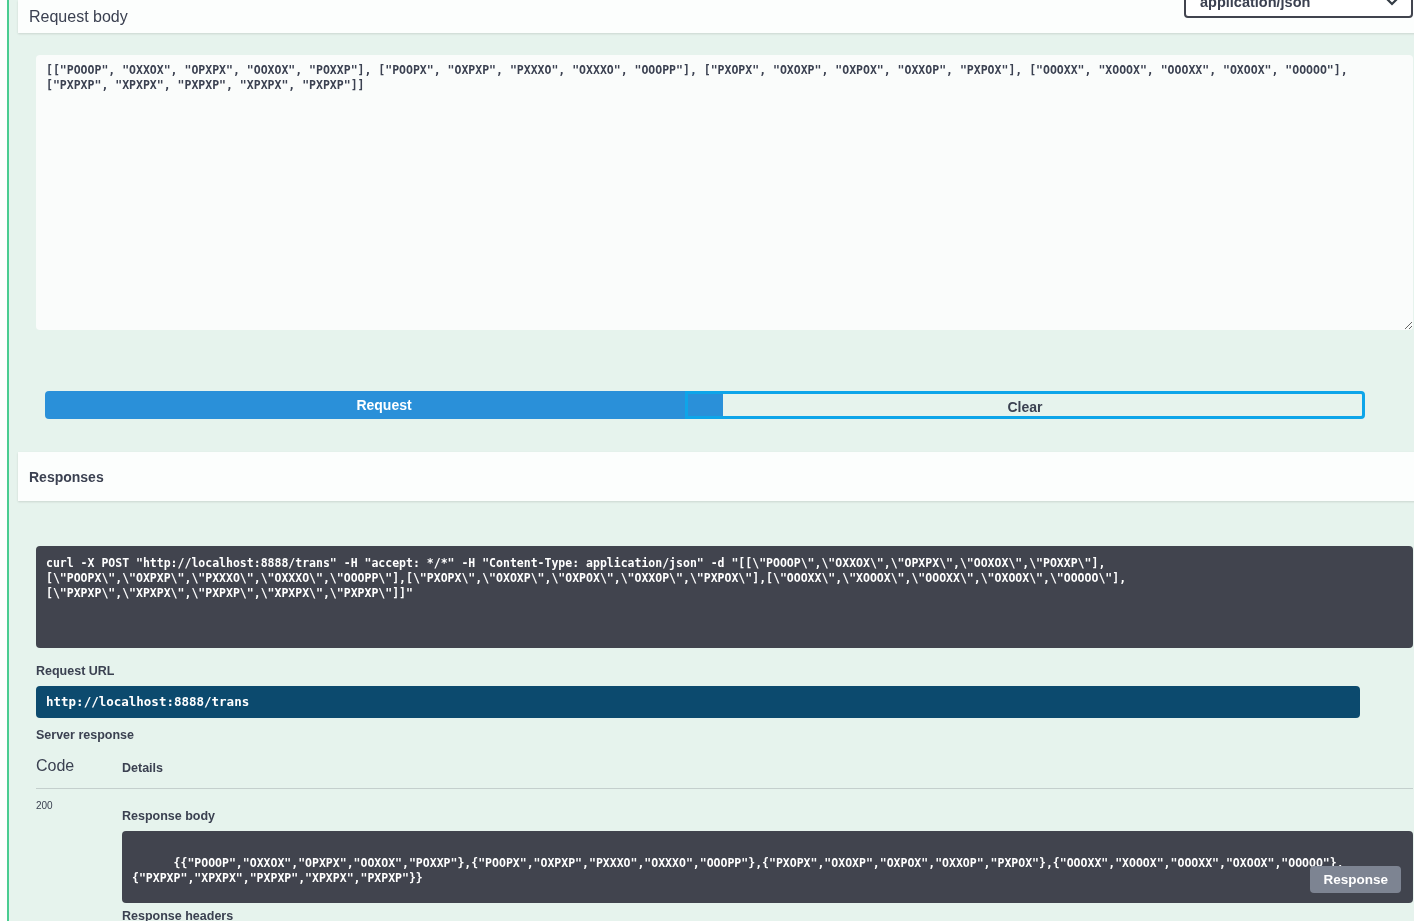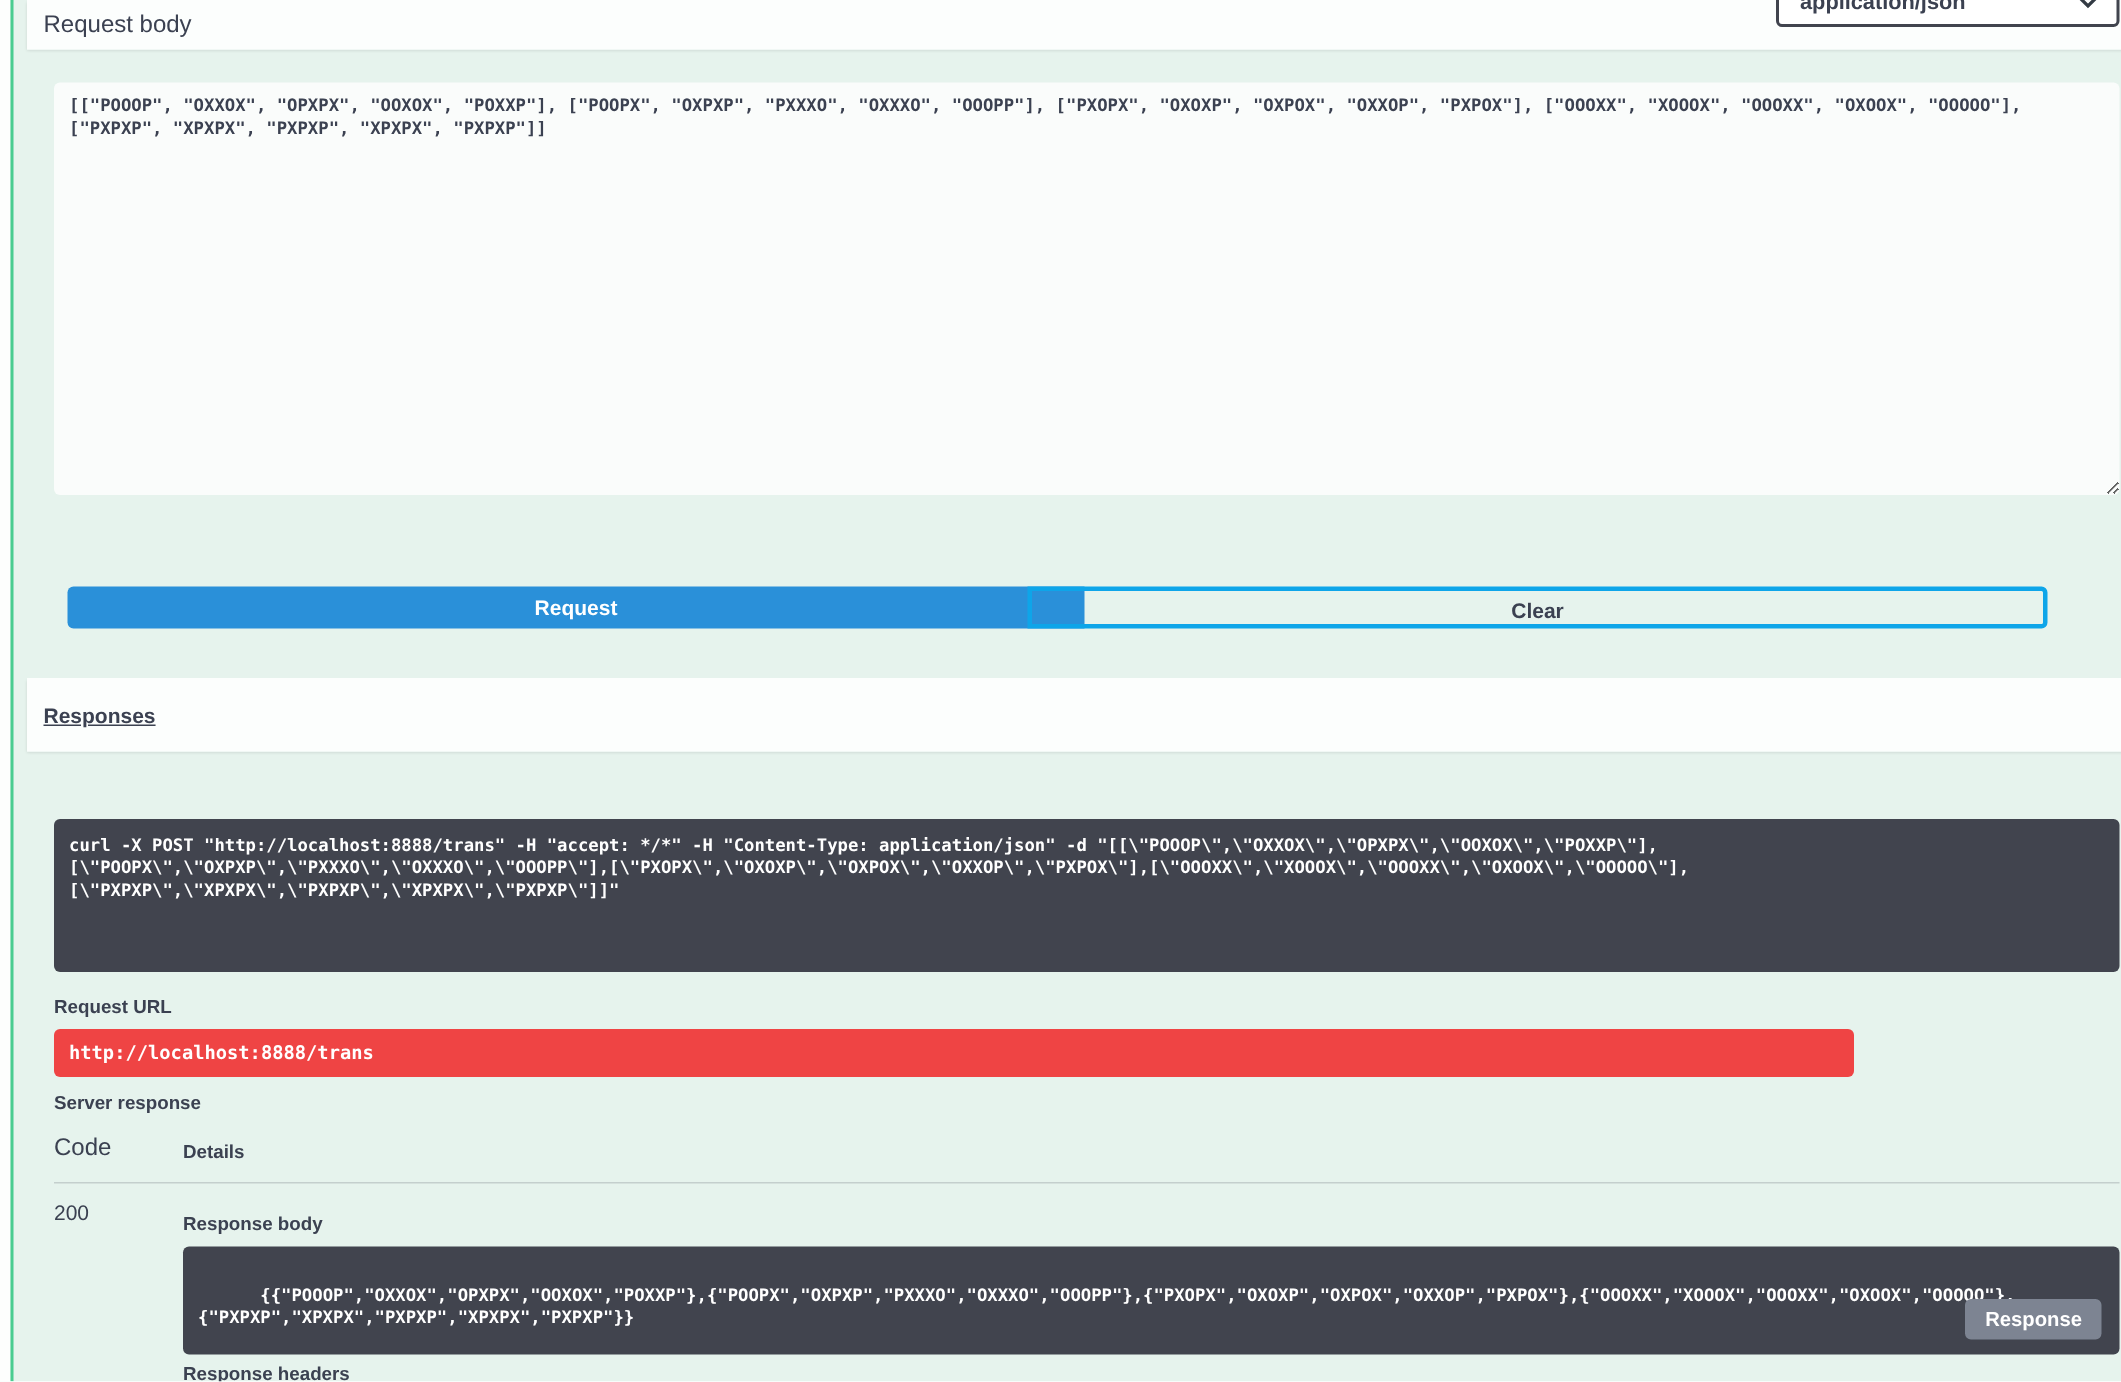--- a/index.html
+++ b/index.html
@@ -17,21 +17,21 @@
     position:absolute; left:9px; width:1405px;
     background:rgba(255,255,255,0.85);
     box-shadow:0 1px 2px rgba(0,0,0,0.12);
   }
   .sec-header.h1 { top:0; height:33px; }
   .sec-header.h2 { top:452px; height:49px; }
   .sec-title {
     position:absolute; left:11px; top:50%; transform:translateY(-50%);
     font-size:16px; color:#3b4151;
   }
-  .h2 .sec-title { font-weight:700; font-size:14px;text-decoration:underline; }
+  .h2 .sec-title { font-weight:700; font-size:14px; }
   .media-select {
     position:absolute; right:10px; top:-15px; width:229px; height:33px;
     background:#fff; border:2px solid #41444e; border-radius:4px;
     display:flex; align-items:center; justify-content:space-between;
     padding:0 12px 0 14px; font-size:14.5px; font-weight:600; color:#3b4151;
     cursor:pointer;
   }
   .body-textarea {
     position:absolute; left:27px; top:55px; width:1377px; height:275px;
     background:#fafcfb; border:none; border-radius:4px; outline:none;
@@ -48,30 +48,30 @@
                  border:3px solid #0ea5e9; border-radius:0 4px 4px 0; line-height:26px; }
   .lbl { position:absolute; font-size:12.5px; font-weight:700; color:#3b4151; }
   .codeblock {
     position:absolute; background:#41444e; border-radius:4px; color:#fff;
     font-family:"DejaVu Sans Mono","Liberation Mono",monospace;
     font-size:11.5px; font-weight:700; line-height:15px;
     white-space:pre-wrap; word-break:break-all; padding:10px;
   }
   .curl-block { left:27px; top:546px; width:1377px; height:102px; }
   .url-bar {
-    position:absolute; left:27px; top:686px; width:1200px; height:32px;
-    background:#ef4444; border-radius:4px; color:#fff;
+    position:absolute; left:27px; top:686px; width:1324px; height:32px;
+    background:#0c4a6e; border-radius:4px; color:#fff;
     font-family:"DejaVu Sans Mono","Liberation Mono",monospace;
     font-size:12.5px; font-weight:700; line-height:32px; padding:0 10px;
     white-space:nowrap; overflow:hidden;
   }
   .col-code-header { position:absolute; left:27px; top:757px; font-size:16px; font-weight:500; }
   .hr-line { position:absolute; left:27px; top:788px; width:1377px; height:1px;
              background:rgba(59,65,81,0.2); }
-  .status-code { position:absolute; left:27px; top:800px; font-size:14px; }
+  .status-code { position:absolute; left:27px; top:800px; font-size:10px; }
   .resp-block { left:113px; top:831px; width:1291px; height:72px; }
   .download-btn {
     position:absolute; right:12px; bottom:10px; background:#7d8492; color:#fff;
     border:none; border-radius:4px; padding:6px 13px; font-size:13.5px; font-weight:600;
     font-family:"Liberation Sans",sans-serif; cursor:pointer;
   }
   .chev { flex:0 0 auto; }
 </style>
 </head>
 <body>

